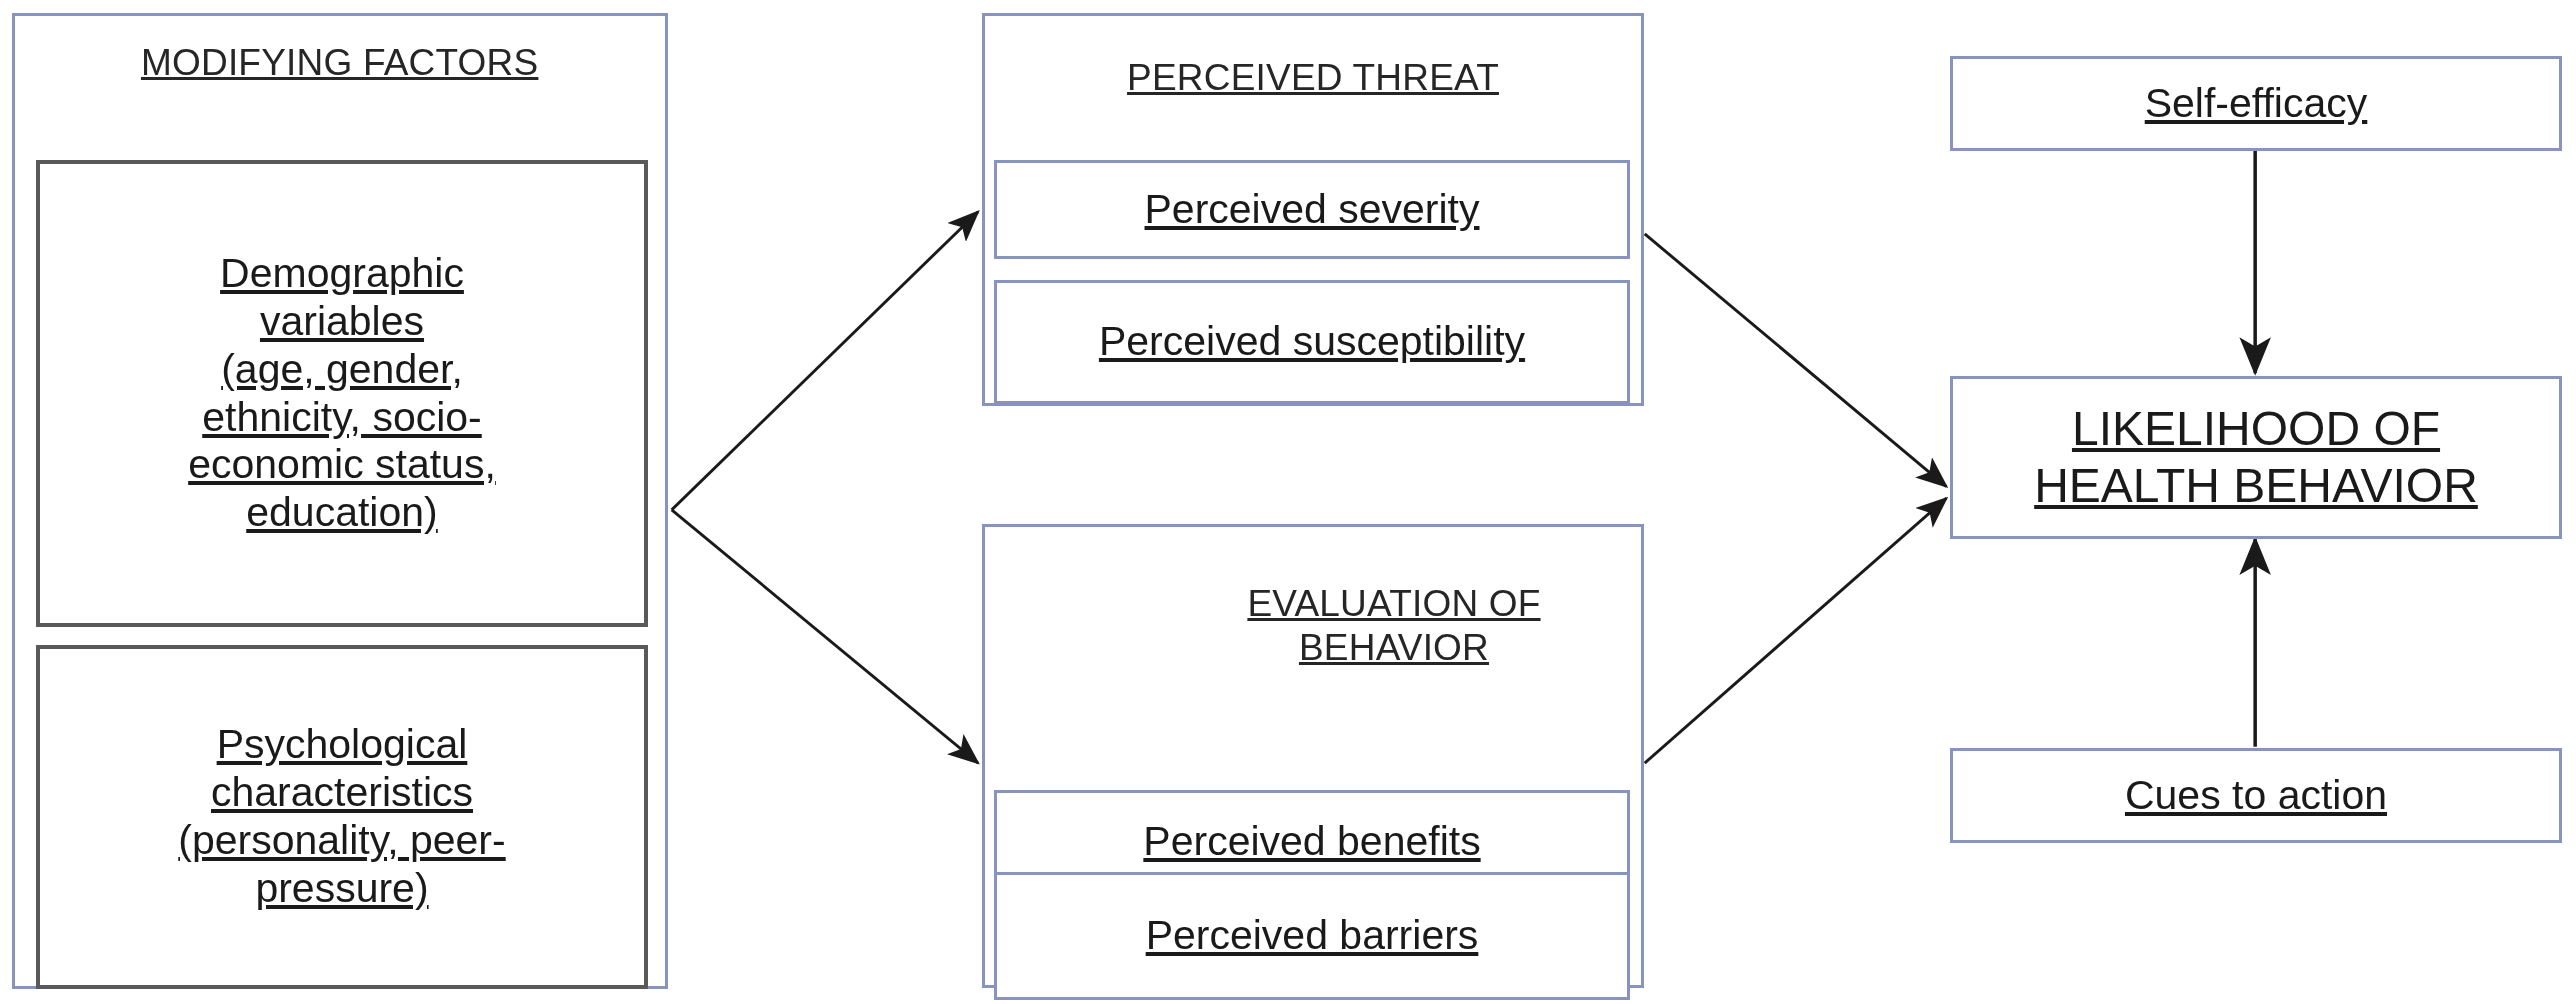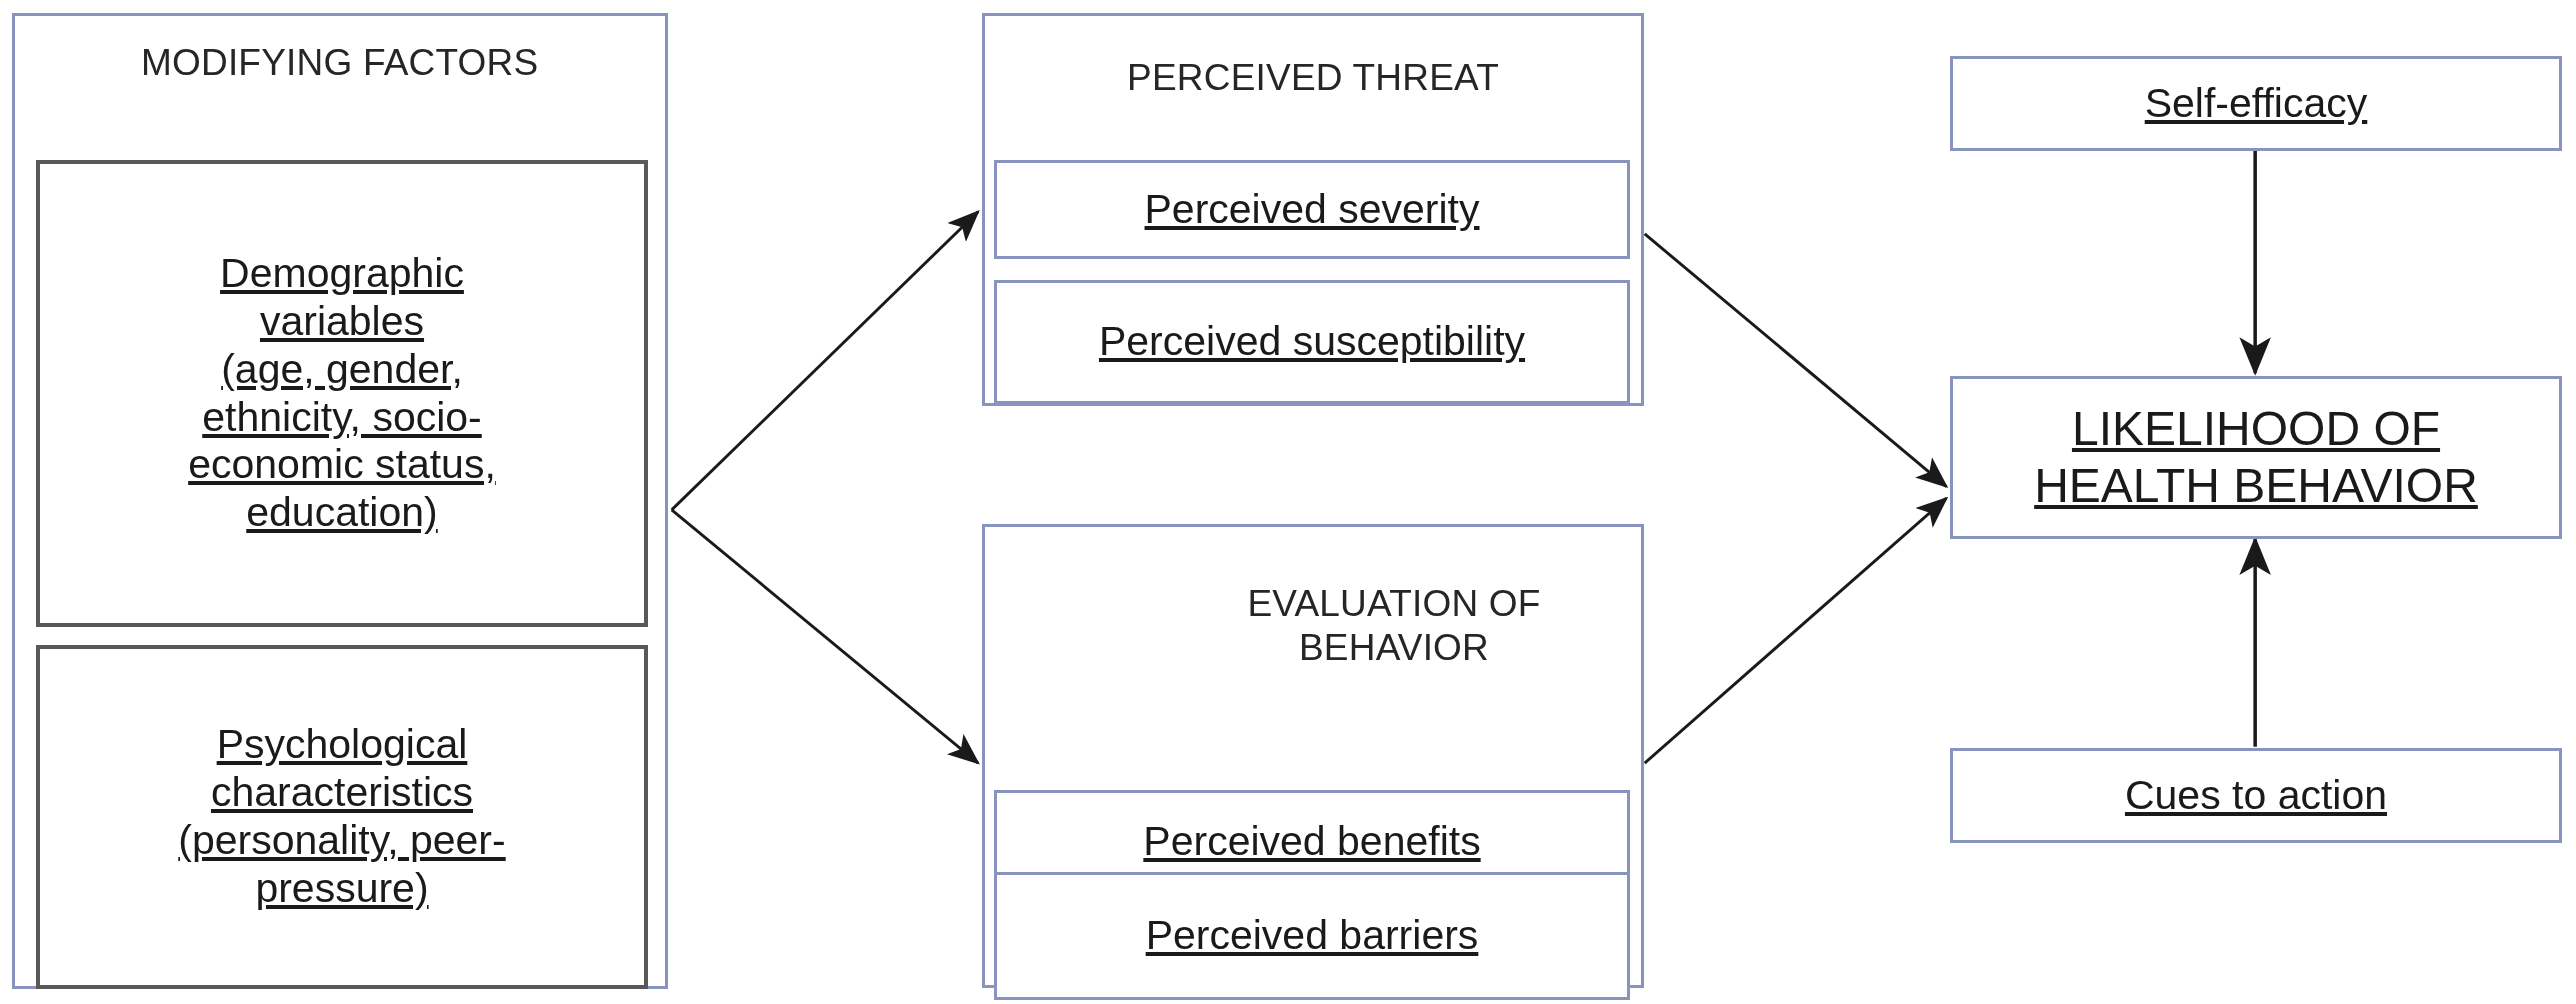--- a/index.html
+++ b/index.html
@@ -6,21 +6,21 @@
   body{width:2576px;height:1004px;font-family:"Liberation Sans",sans-serif;color:#1a1a1a;}
   #stage{position:relative;width:2576px;height:1004px;background:#ffffff;overflow:hidden;}
 
   .box{position:absolute;box-sizing:border-box;background:#ffffff;}
   .blue-box{border:3.5px solid #8894bd;}
   .gray-box{border:4.1px solid #595959;}
 
   .center-txt{
     position:absolute;left:0;right:0;
     display:flex;align-items:center;justify-content:center;
-    text-align:center;white-space:pre-line;line-height:1.18;
+    text-align:center;white-space:pre-line;line-height:1.18;text-decoration:underline;
   }
 
   .group-title{
     top:0;height:auto;
     font-size:37px;font-weight:400;letter-spacing:0.2px;color:#262626;
   }
 
   .body-txt{
     font-size:41px;font-weight:400;color:#1a1a1a;text-decoration:underline;
   }

